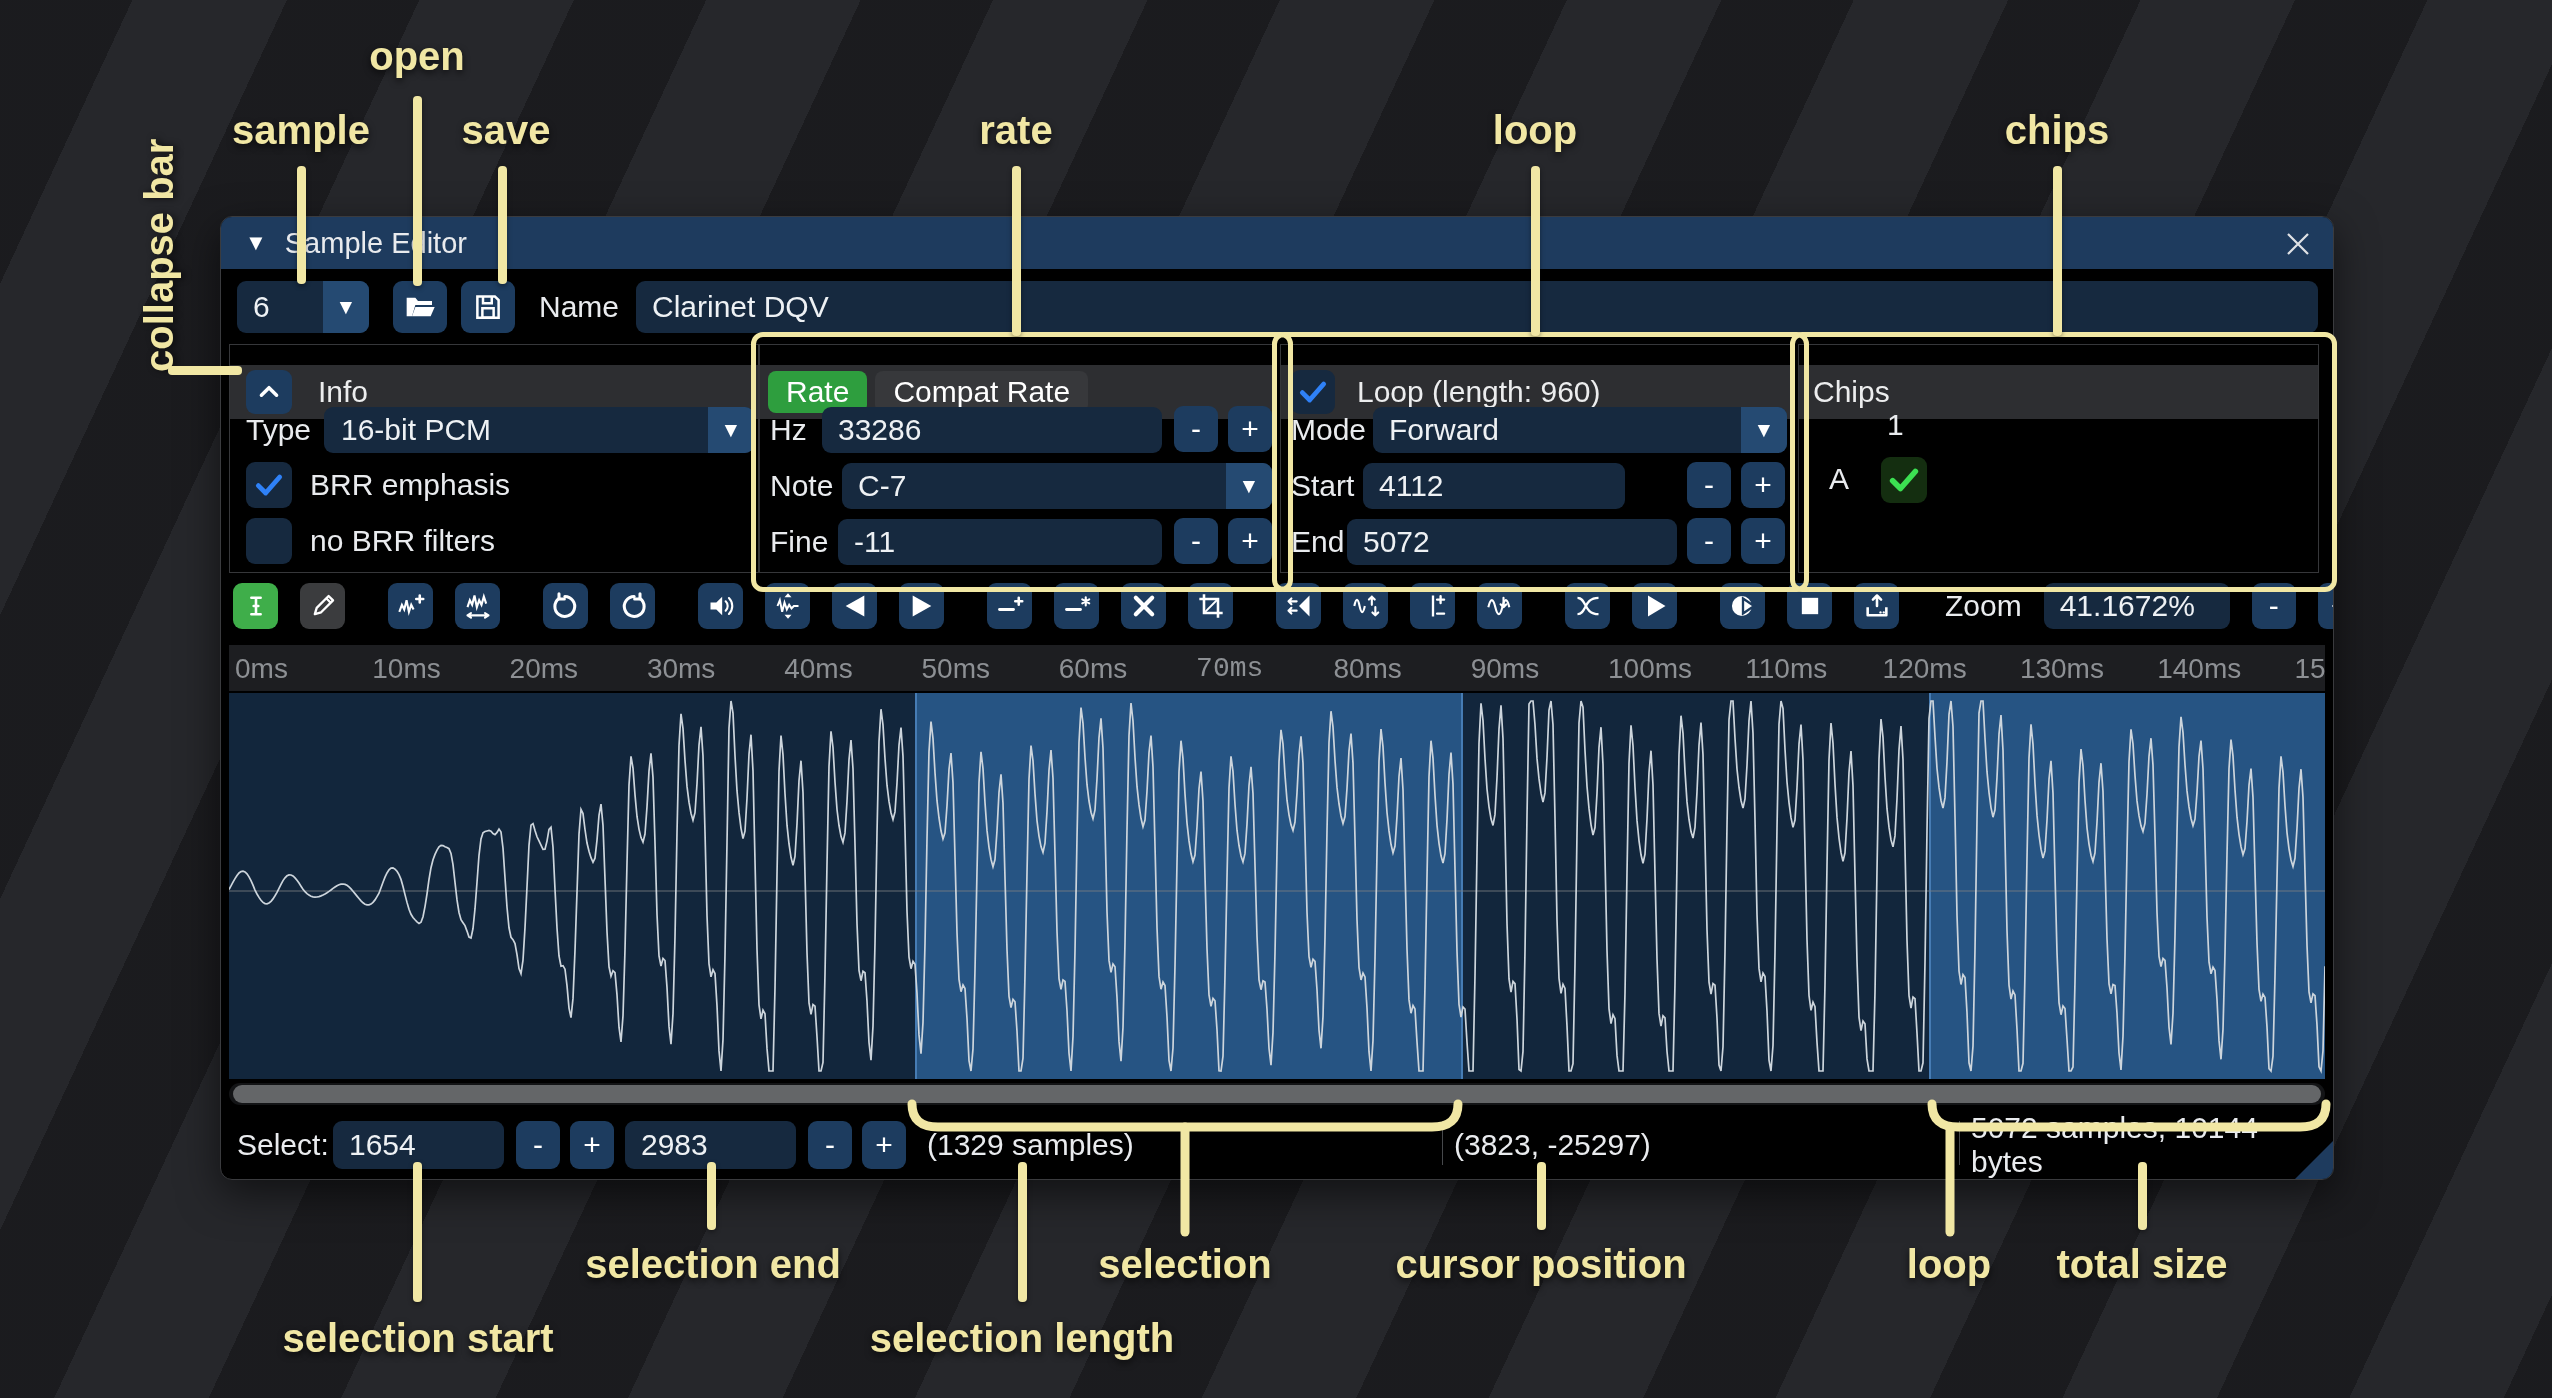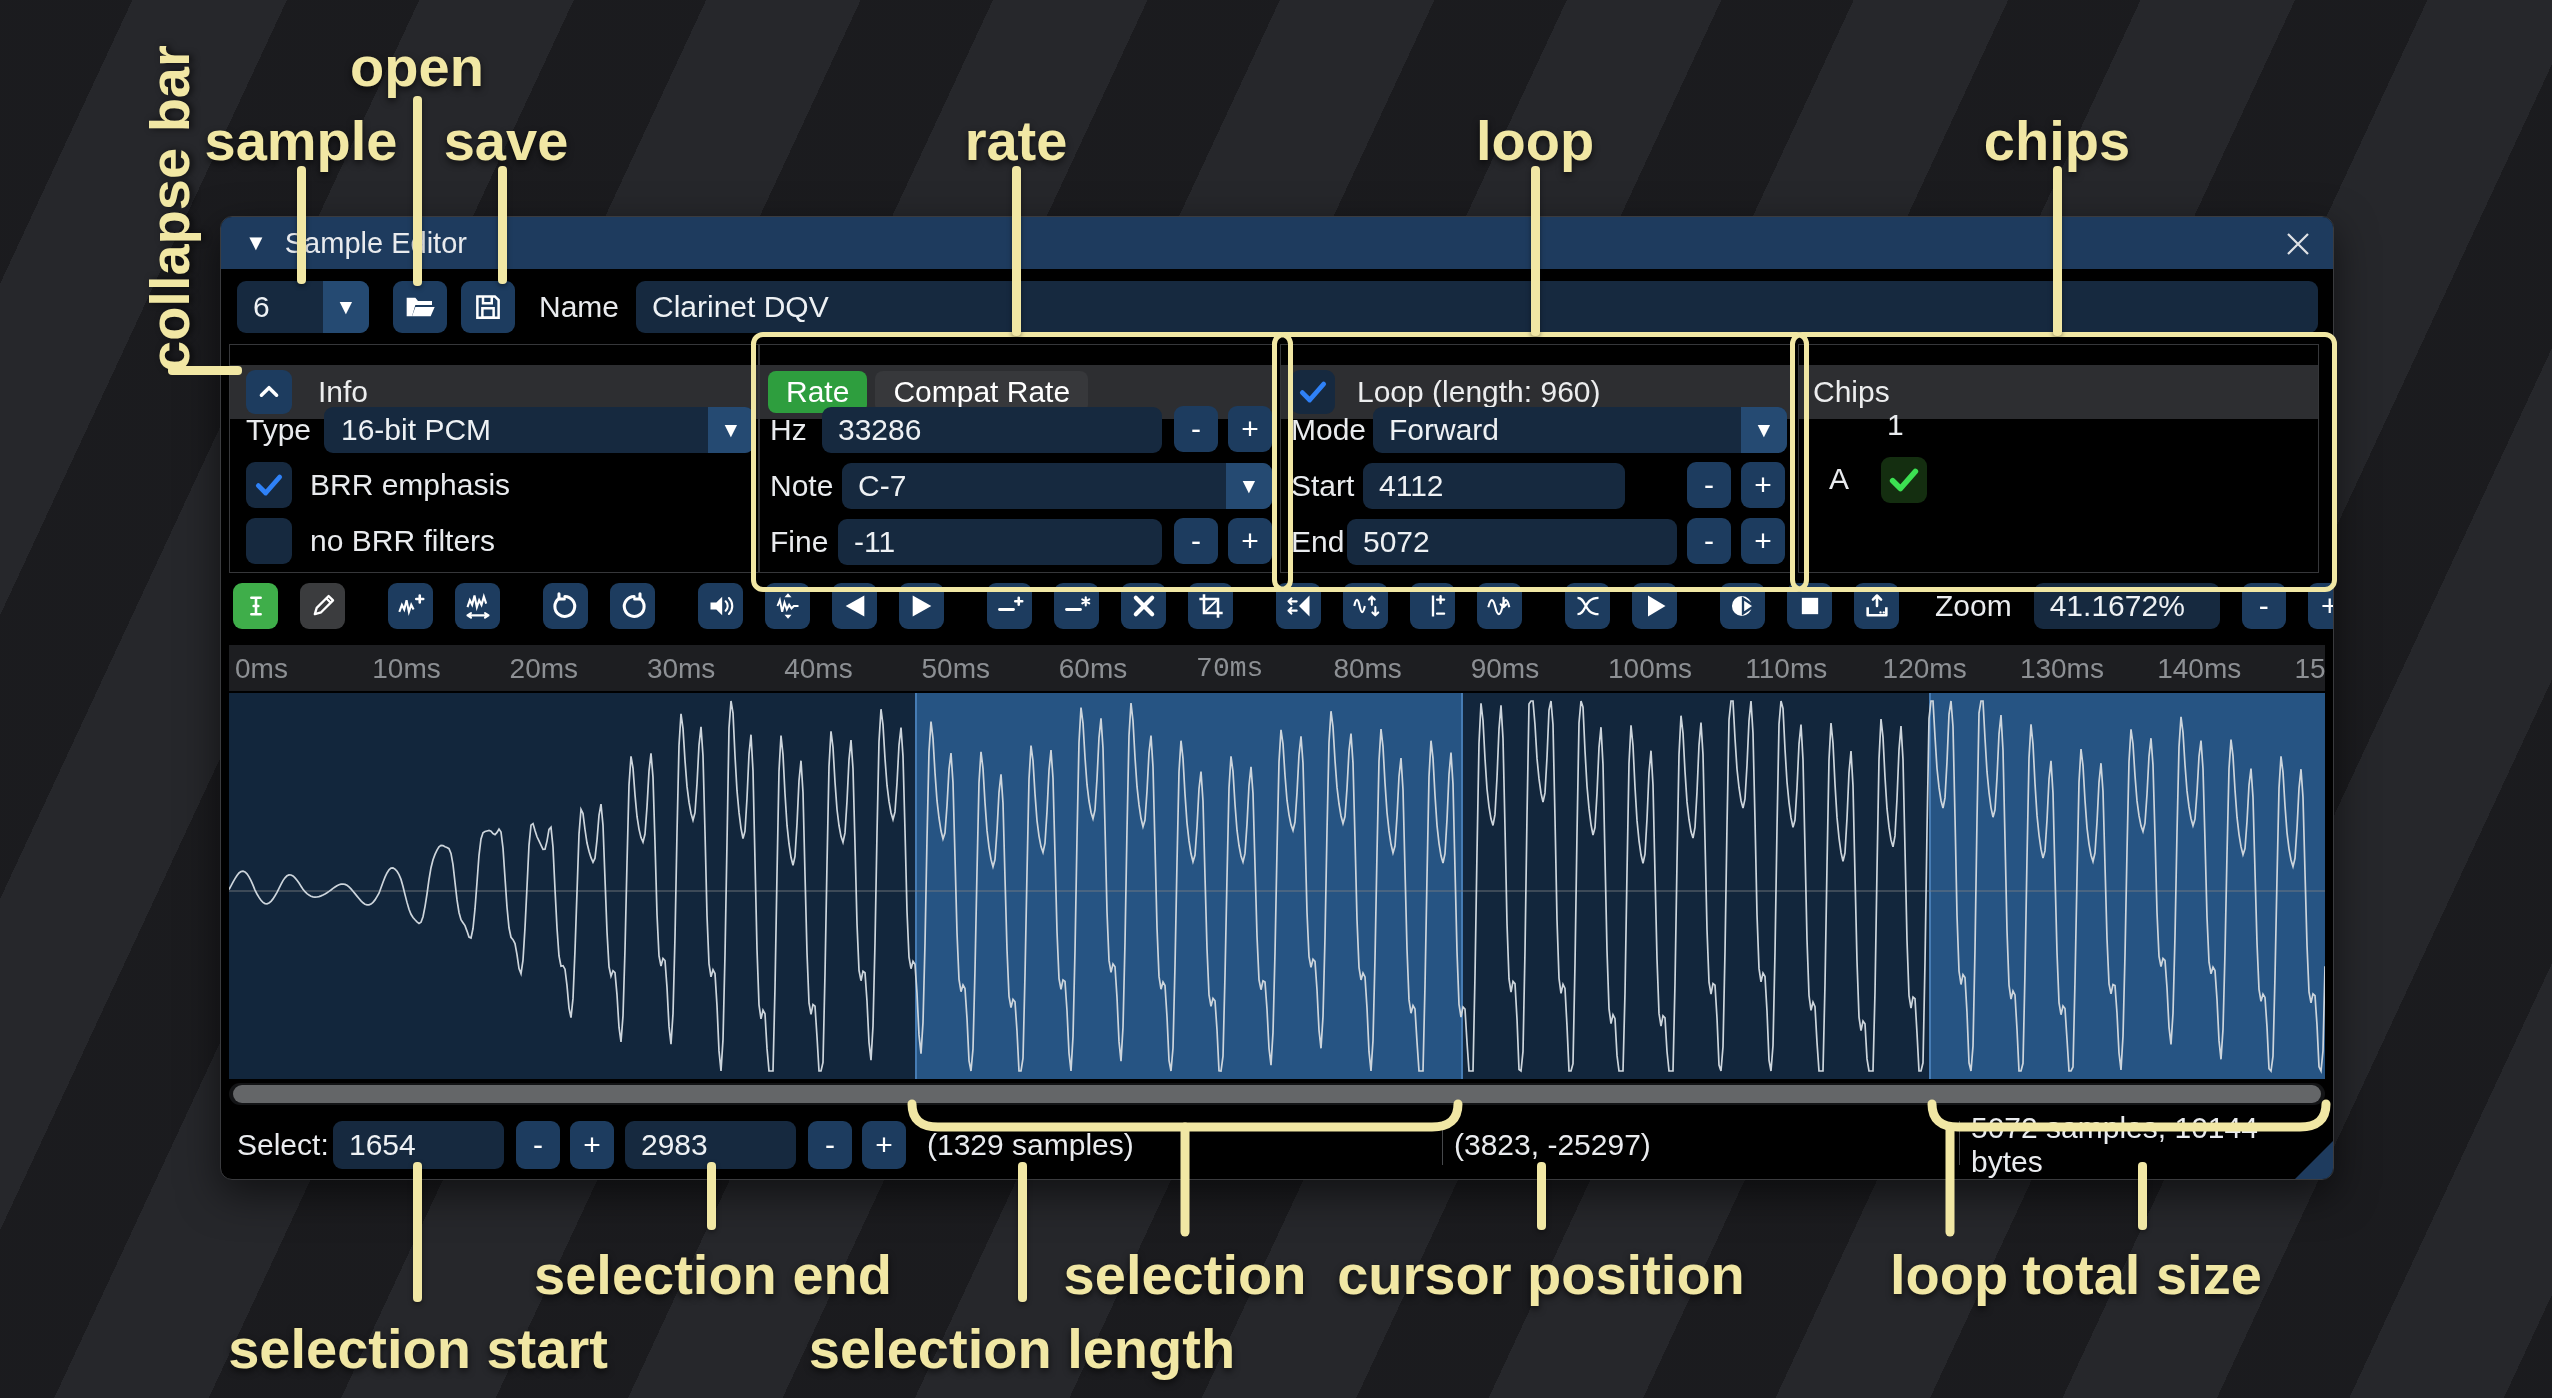--- a/index.html
+++ b/index.html
@@ -41,21 +41,21 @@
   #wavebox{position:absolute;left:8px;top:476px;width:2096px;height:386px;background:#12263c;overflow:hidden;}
   .region{position:absolute;top:0;bottom:0;background:#265483;border-left:2px solid #467cb4;border-right:2px solid #467cb4;box-sizing:border-box;}
   #wavebox svg{position:absolute;left:0;top:0;}
   
   #scroll{position:absolute;left:8px;top:866px;width:2096px;height:22px;background:#131416;border-radius:11px;}
   #scroll .thumb{position:absolute;left:4px;right:4px;top:2px;bottom:2px;background:#646668;border-radius:10px;}
   
   .sep{position:absolute;width:1px;background:#46484b;top:904px;height:44px;}
   #grip{position:absolute;right:0;bottom:0;width:38px;height:38px;background:#1e3b5e;clip-path:polygon(100% 0,100% 100%,0 100%);}
   
-  .ann{position:absolute;color:#f1e7a4;font-size:56px;font-weight:600;white-space:nowrap;
+  .ann{position:absolute;color:#f1e7a4;font-size:40px;font-weight:600;white-space:nowrap;
        text-shadow:0 3px 7px rgba(0,0,0,.65);transform:translateX(-50%);z-index:40;}
   .annline{position:absolute;width:9px;background:#f1e7a4;border-radius:4px;z-index:40;box-shadow:0 2px 5px rgba(0,0,0,.4);}
   .annhline{position:absolute;height:9px;background:#f1e7a4;border-radius:4px;z-index:40;}
   #ann-collapse{left:137px;top:232px;height:280px;writing-mode:vertical-rl;transform:rotate(180deg) translateY(50%);}
   #bracketsvg{position:absolute;left:0;top:0;z-index:40;pointer-events:none;}
 </style>
 </head>
 <body>
 
 <div id="stage">
@@ -312,21 +312,21 @@
           </svg>
       </div>
       <div class="ic">
         <svg width="28" height="28" viewBox="0 0 24 24">
             <path d="M12 12V3M8.5 6.5L12 3l3.5 3.5" fill="none" stroke="#fff" stroke-width="2.2" stroke-linecap="round" stroke-linejoin="round"></path>
             <path d="M4 13v7h16v-7" fill="none" stroke="#fff" stroke-width="2.2" stroke-linejoin="round"></path>
             <circle cx="15" cy="17.5" r="1" fill="#fff"></circle>
             <circle cx="17.8" cy="17.5" r="1" fill="#fff"></circle>
           </svg>
       </div>
-      <div class="lbl" style="position:relative;margin-left:14px;">Zoom</div>
+      <div class="lbl" style="position:relative;margin-left:24px;">Zoom</div>
       <div class="field" style="position:relative;width:186px;height:46px;">
         <span>41.1672%</span>
       </div>
       <div class="sqbtn mp" style="position:relative;height:46px;">-</div>
       <div class="sqbtn mp" style="position:relative;height:46px;">+</div>
 
     </div>
 
     <div id="timeline">
         <span class="tick" style="left: 6px;">0ms</span>

